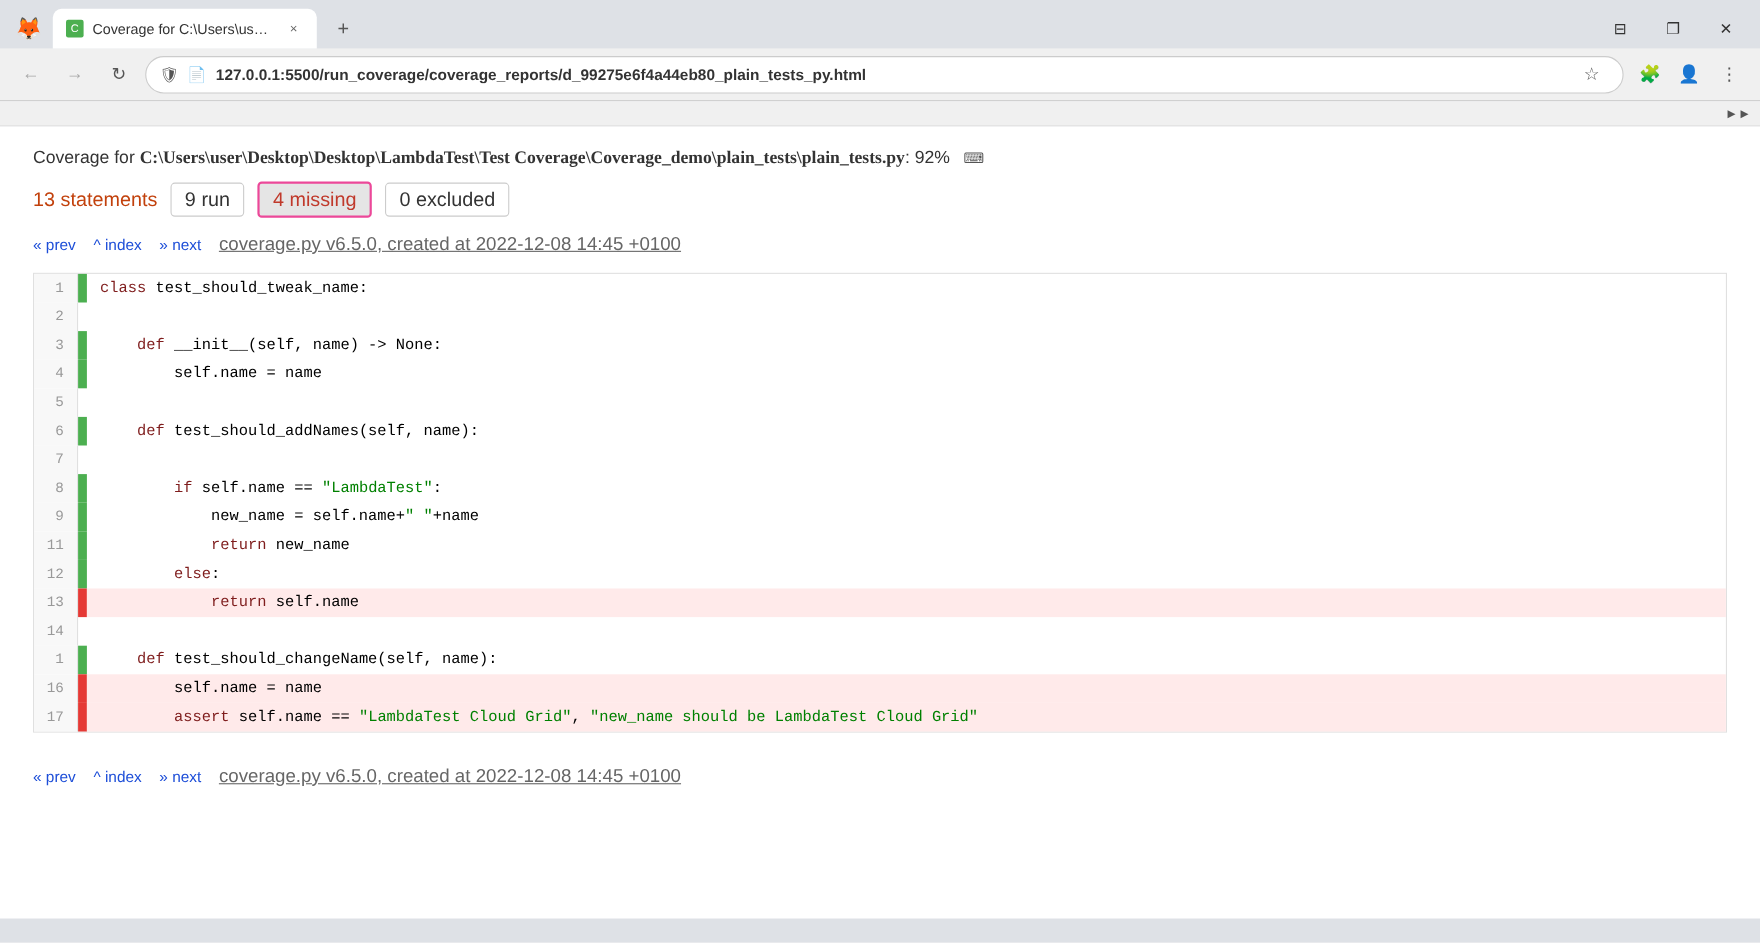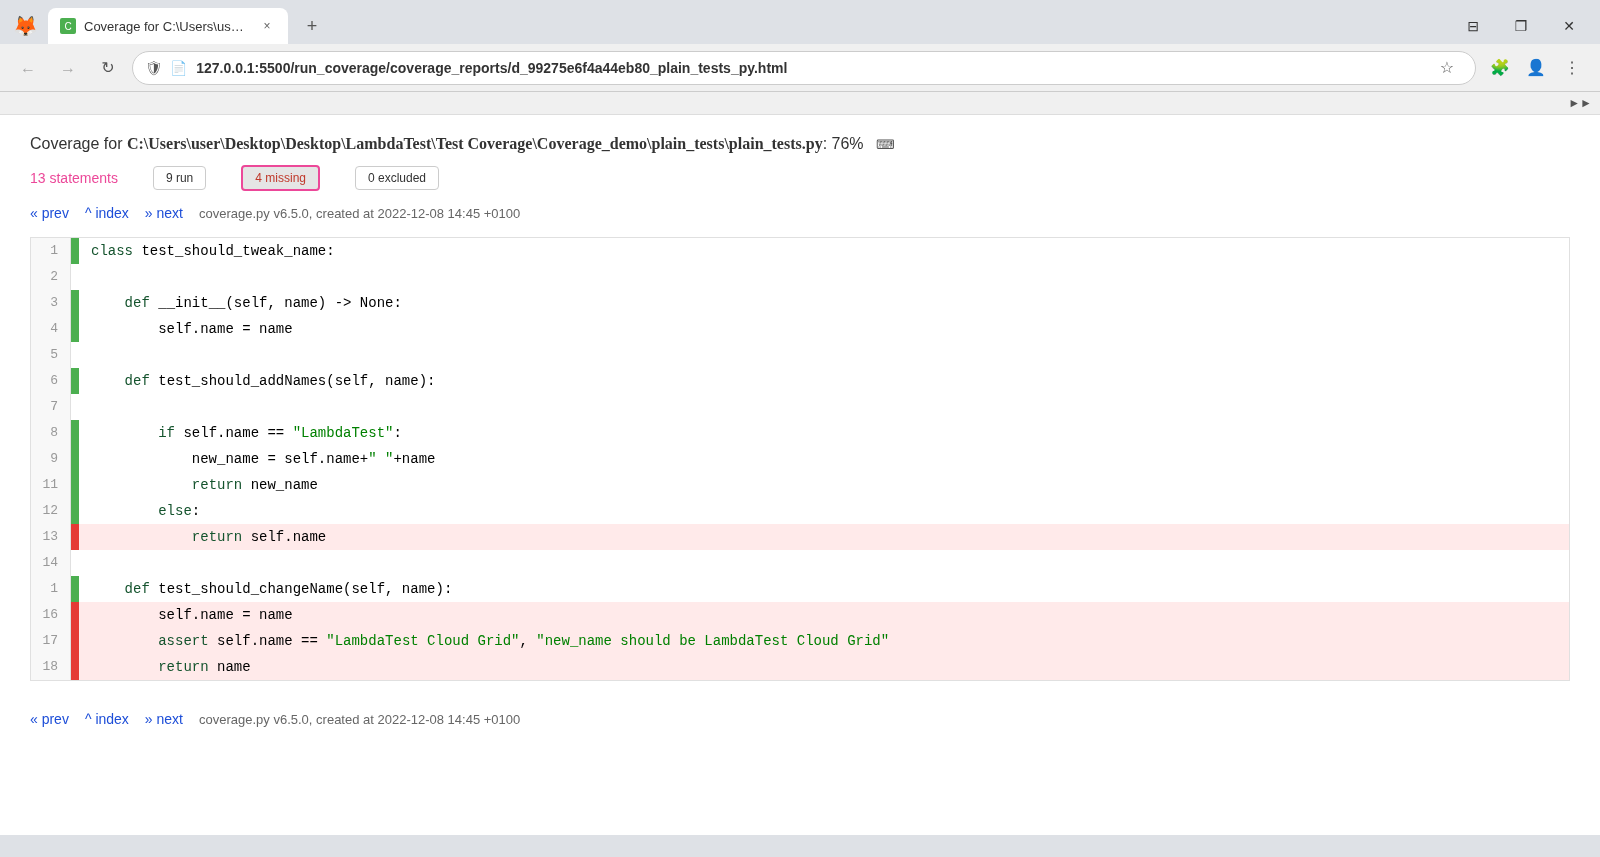--- a/index.html
+++ b/index.html
@@ -201,31 +201,30 @@
     }
 
     .stats-bar {
       display: flex;
       align-items: center;
       gap: 12px;
       margin-bottom: 14px;
     }
 
     .stat-item {
-      font-size: 14px;
-      color: #ec4899;
+      font-size: 18px;
+      color: #c2410c;
     }
 
     .stat-badge {
       display: inline-block;
       padding: 4px 12px;
       border-radius: 4px;
-      font-size: 12px;
-      cursor: pointer;
-      margin-left: 23px;
+      font-size: 18px;
+      cursor: pointer;
     }
 
     .stat-badge.normal {
       border: 1px solid #ccc;
       background: white;
       color: #333;
     }
 
     .stat-badge.missing {
       border: 2px solid #ec4899;
@@ -242,22 +241,23 @@
       color: #555;
     }
 
     .nav-link {
       color: #1d4ed8;
       text-decoration: none;
       cursor: pointer;
     }
 
     .coverage-info {
-      font-size: 13px;
+      font-size: 17px;
       color: #666;
+      text-decoration: underline;
     }
 
     
     .code-container {
       font-family: 'Courier New', monospace;
       font-size: 14px;
       line-height: 26px;
       border: 1px solid #e0e0e0;
       margin-bottom: 20px;
     }
@@ -295,21 +295,21 @@
       flex: 1;
       padding: 0 12px;
       white-space: pre;
     }
 
     .line-content.missing-bg {
       background: #ffeaea;
     }
 
     
-    .kw { color: #14532d; font-weight: normal; }
+    .kw { color: #7f1d1d; font-weight: normal; }
     .str { color: #008000; }
 
     .bottom-nav {
       display: flex;
       align-items: center;
       gap: 16px;
       padding-top: 10px;
       font-size: 14px;
       color: #555;
     }
@@ -356,21 +356,21 @@
     </div>
   </div>
 
   <div style="display:flex;align-items:center;background:#f0f0f0;padding:4px 8px;border-bottom:1px solid #ddd;justify-content:flex-end;">
     <div style="font-size:12px;color:#555;cursor:pointer;">►►</div>
   </div>
 
   <div class="content-area">
 
     <div class="coverage-header">
-      <span>Coverage for </span><span class="coverage-title-path">C:\Users\user\Desktop\Desktop\LambdaTest\Test Coverage\Coverage_demo\plain_tests\plain_tests.py</span><span>: 76%</span>
+      <span>Coverage for </span><span class="coverage-title-path">C:\Users\user\Desktop\Desktop\LambdaTest\Test Coverage\Coverage_demo\plain_tests\plain_tests.py</span><span>: 92%</span>
       <span style="margin-left:8px;font-size:13px;color:#555;">⌨</span>
     </div>
 
     <div class="stats-bar">
       <span class="stat-item">13 statements</span>
       <span class="stat-badge normal">9 run</span>
       <span class="stat-badge missing">4 missing</span>
       <span class="stat-badge normal">0 excluded</span>
     </div>
 
@@ -473,25 +473,20 @@
         <div class="line-indicator missing"></div>
         <div class="line-content missing-bg">        self.name = name</div>
       </div>
 
       <div class="code-line">
         <div class="line-number">17</div>
         <div class="line-indicator missing"></div>
         <div class="line-content missing-bg">        <span class="kw">assert</span> self.name == <span class="str">"LambdaTest Cloud Grid"</span>, <span class="str">"new_name should be LambdaTest Cloud Grid"</span></div>
       </div>
 
-      <div class="code-line">
-        <div class="line-number">18</div>
-        <div class="line-indicator missing"></div>
-        <div class="line-content missing-bg">        <span class="kw">return</span> name</div>
-      </div>
 
     </div>
 
     <div class="bottom-nav">
       <a class="nav-link">« prev</a>
       <a class="nav-link">^ index</a>
       <a class="nav-link">» next</a>
       <span class="coverage-info">coverage.py v6.5.0, created at 2022-12-08 14:45 +0100</span>
     </div>
 

